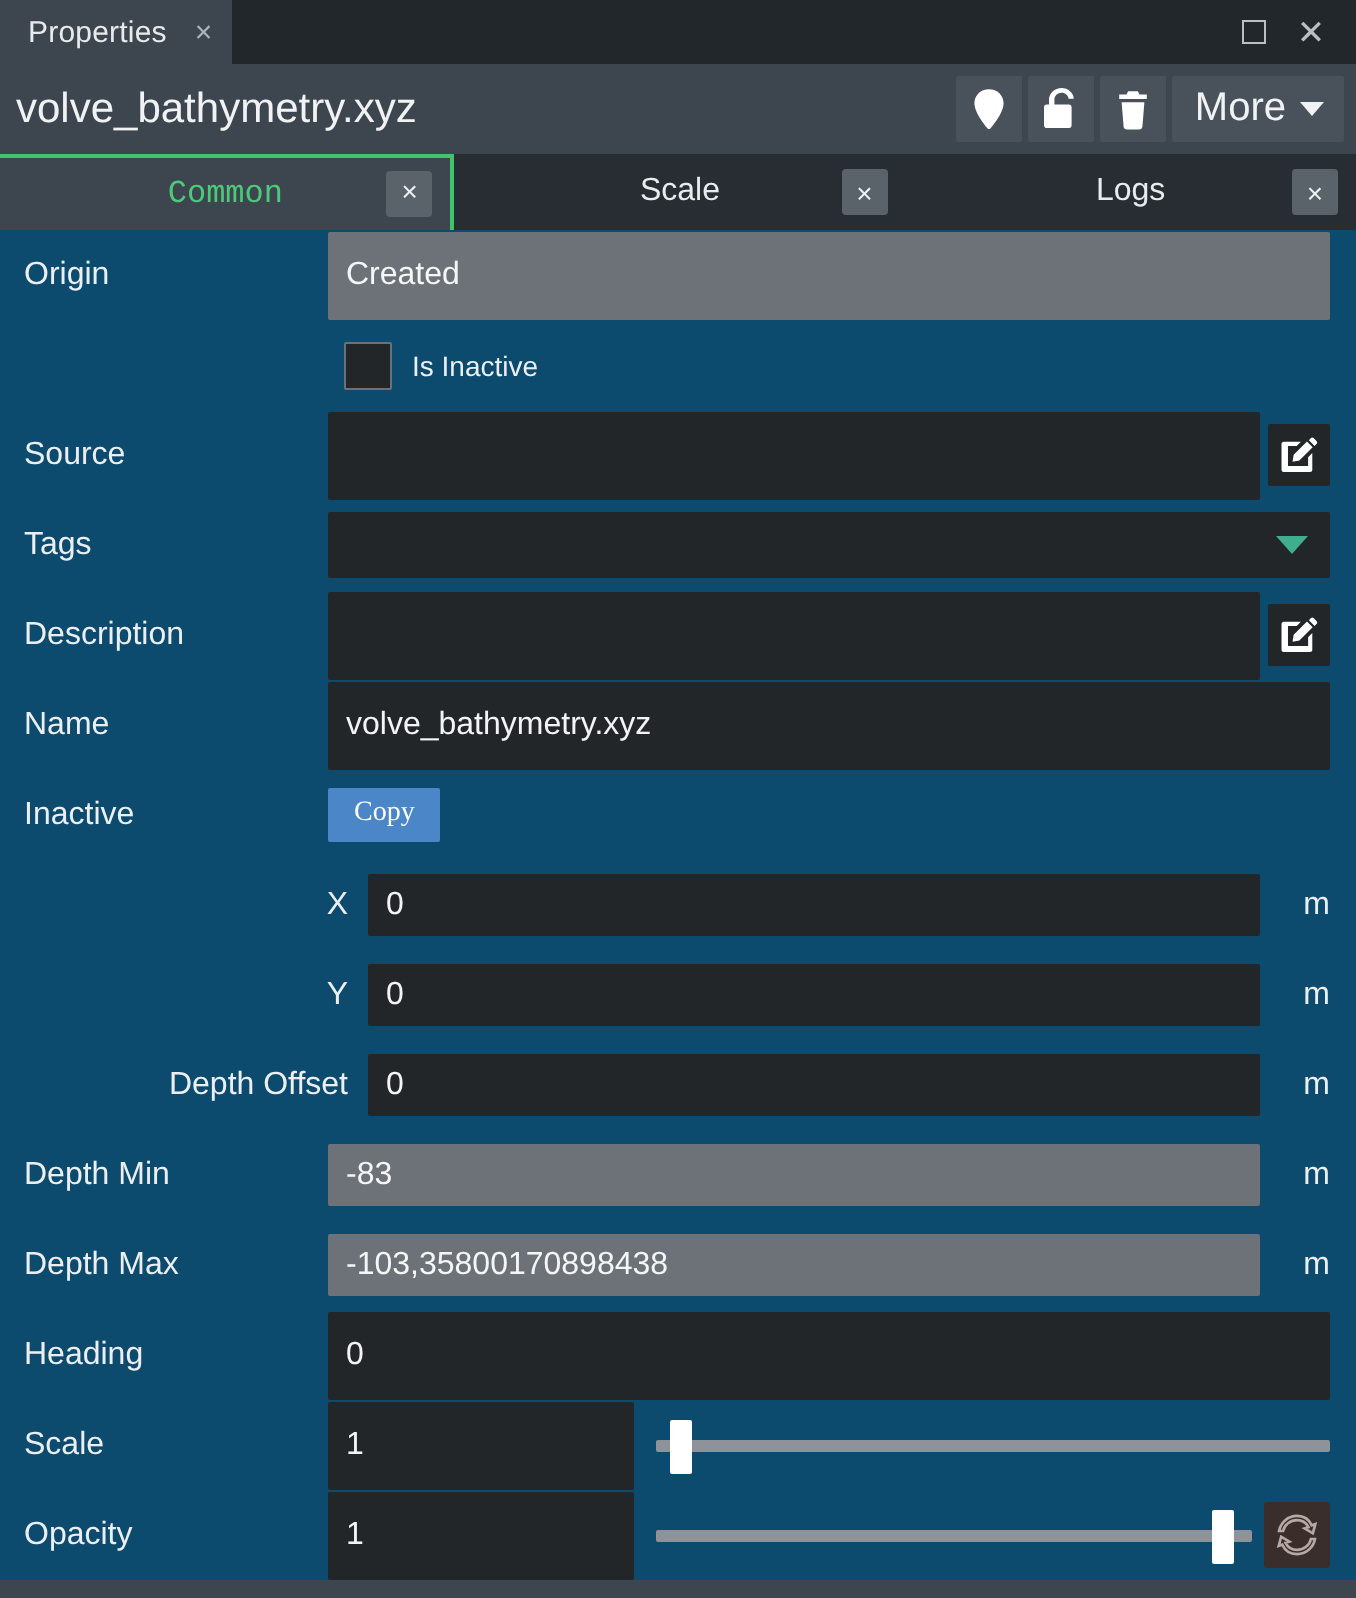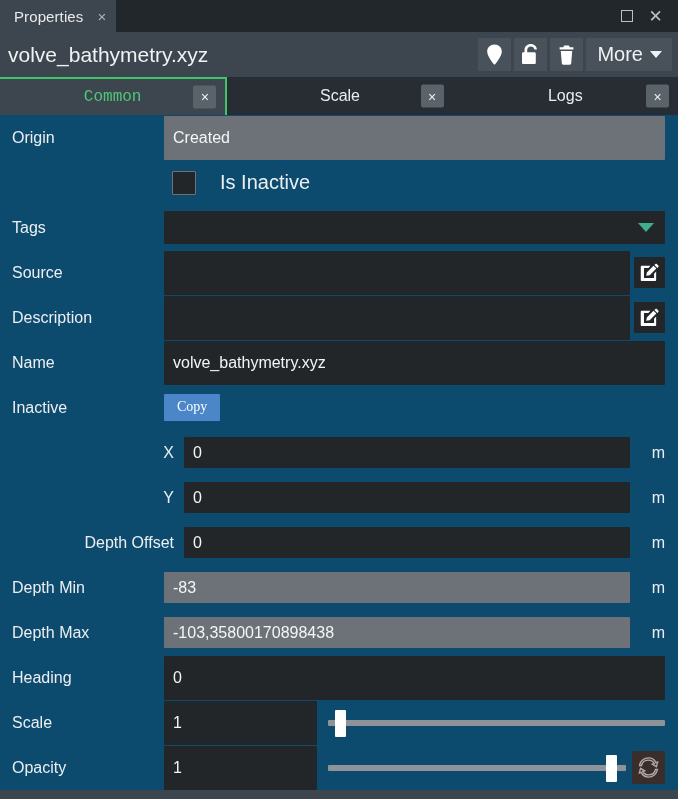--- a/index.html
+++ b/index.html
@@ -254,23 +254,23 @@
   .checkbox {
     width: 24px;
     height: 24px;
     background: #232628;
     border: 1px solid #6a7279;
     box-sizing: border-box;
     cursor: pointer;
     border-radius: 1px;
   }
   .checkbox-label {
-    font-size: 20px;
+    font-size: 14px;
     color: #eceff1;
-    margin-left: 24px;
+    margin-left: 10px;
   }
   .copy-btn {
     background: #4a86c8;
     color: #ffffff;
     font-size: 14px;
     padding: 5px 13px 6px;
     cursor: pointer;
     border: none;
     border-radius: 1px;
     font-family: Liberation Serif, serif;
@@ -385,39 +385,39 @@
     <div class="lbl">Origin</div>
     <div class="field readonly tall">Created</div>
   </div>
 
   <div class="row checkbox-row">
     <div class="checkbox"></div>
     <div class="checkbox-label">Is Inactive</div>
   </div>
 
   <div class="row">
-    <div class="lbl">Tags</div>
-    <div class="dropdown">
-      <span class="chev"></span>
-    </div>
-  </div>
-
-  <div class="row">
     <div class="lbl">Source</div>
     <div class="field tall"></div>
     <div class="edit-btn">
       <svg width="19" height="19" viewBox="0 0 20 20">
         <path d="M2 3h9l-2.2 2.2H4.2v10.6h10.6v-4.6L17 9v8.8c0 0.7-0.5 1.2-1.2 1.2H2c-0.7 0-1.2-0.5-1.2-1.2V4.2C0.8 3.5 1.3 3 2 3z" fill="#ffffff"></path>
         <path d="M17.7 1.1l1.6 1.6c0.4 0.4 0.4 1 0 1.4l-1.1 1.1-3-3 1.1-1.1c0.4-0.4 1-0.4 1.4 0z" fill="#ffffff"></path>
         <path d="M14.2 2.9l3 3-7 7-3.6 0.6 0.6-3.6 7-7z" fill="#ffffff"></path>
       </svg>
     </div>
   </div>
 
   <div class="row">
+    <div class="lbl">Tags</div>
+    <div class="dropdown">
+      <span class="chev"></span>
+    </div>
+  </div>
+
+  <div class="row">
     <div class="lbl">Description</div>
     <div class="field tall"></div>
     <div class="edit-btn">
       <svg width="19" height="19" viewBox="0 0 20 20">
         <path d="M2 3h9l-2.2 2.2H4.2v10.6h10.6v-4.6L17 9v8.8c0 0.7-0.5 1.2-1.2 1.2H2c-0.7 0-1.2-0.5-1.2-1.2V4.2C0.8 3.5 1.3 3 2 3z" fill="#ffffff"></path>
         <path d="M17.7 1.1l1.6 1.6c0.4 0.4 0.4 1 0 1.4l-1.1 1.1-3-3 1.1-1.1c0.4-0.4 1-0.4 1.4 0z" fill="#ffffff"></path>
         <path d="M14.2 2.9l3 3-7 7-3.6 0.6 0.6-3.6 7-7z" fill="#ffffff"></path>
       </svg>
     </div>
   </div>

